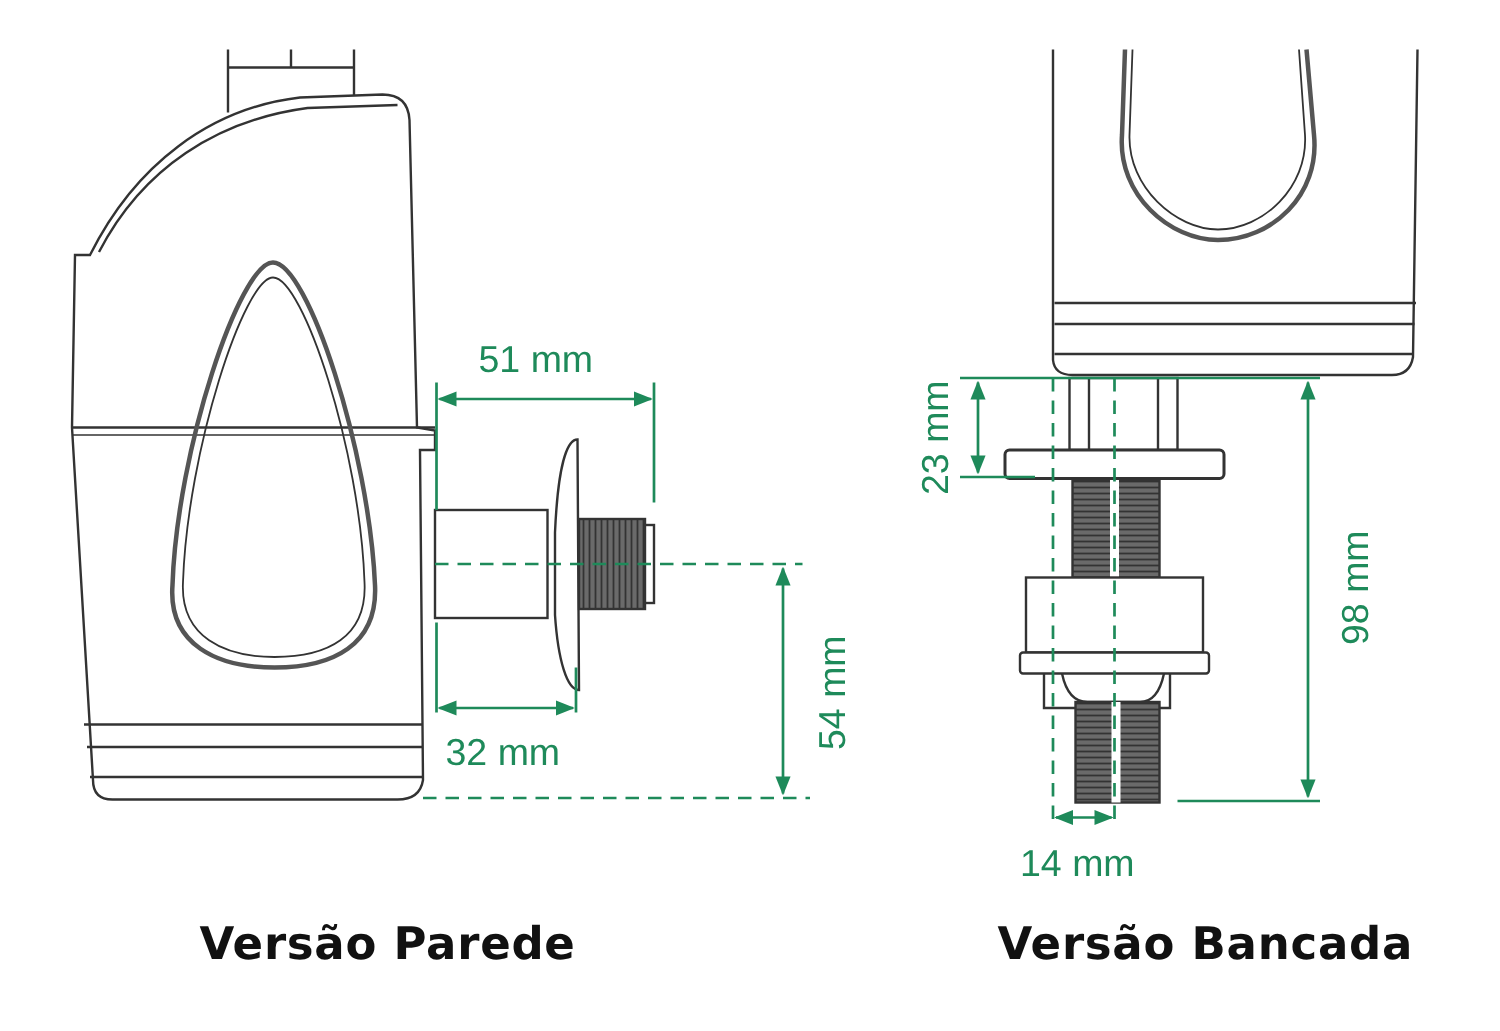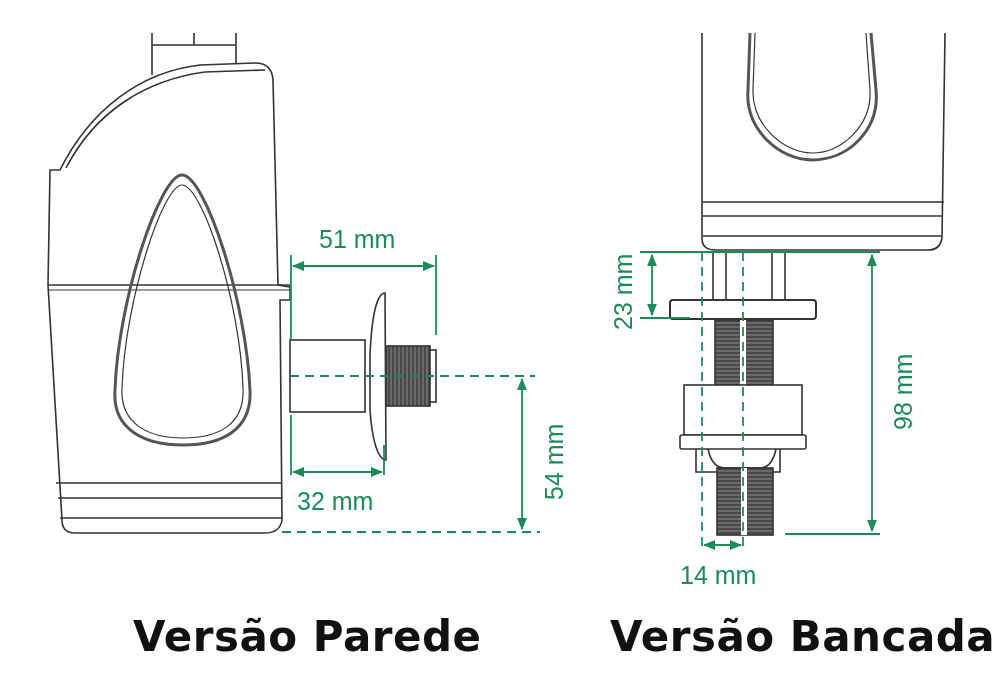--- a/index.html
+++ b/index.html
@@ -1,19 +1,19 @@
 <!DOCTYPE html>
 <html><head>
 <meta charset="utf-8">
 <style>
   html, body { margin: 0; padding: 0; background: #ffffff; }
   body { width: 1000px; height: 687px; position: relative; overflow: hidden; font-family: "Liberation Sans", sans-serif; }
   svg { position: absolute; left: 0; top: 0; }
   .dim-label { fill: #1e8a5a; font-family: "Liberation Sans", sans-serif; font-size: 25px; }
-  .caption { position: absolute; top: 612px; font-family: "DejaVu Sans", sans-serif; font-weight: bold; font-size: 42px; color: #111111; letter-spacing: 0.5px; }
+  .caption { position: absolute; top: 612px; font-family: "DejaVu Sans", sans-serif; font-weight: bold; font-size: 30px; color: #111111; letter-spacing: 0.5px; }
 </style>
 </head>
 <body>
 
 <svg width="1000" height="687" viewBox="0 0 1000 687">
   <defs>
     <marker id="arr" viewBox="0 0 10 10" refX="9" refY="5" markerWidth="7" markerHeight="7" orient="auto-start-reverse">
       <path d="M0,1 L10,5 L0,9 z" fill="#1e8a5a"></path>
     </marker>
     <pattern id="thread" width="6" height="4" patternUnits="userSpaceOnUse">
@@ -103,13 +103,13 @@
     <line x1="704" y1="545" x2="741" y2="545" marker-start="url(#arr)" marker-end="url(#arr)"></line>
     <line x1="785" y1="534" x2="880" y2="534"></line>
     <line x1="872" y1="255" x2="872" y2="531" marker-start="url(#arr)" marker-end="url(#arr)"></line>
   </g>
   <text class="dim-label" x="0" y="0" transform="translate(632,330) rotate(-90)">23 mm</text>
   <text class="dim-label" x="680" y="584">14 mm</text>
   <text class="dim-label" x="0" y="0" transform="translate(912,430) rotate(-90)">98 mm</text>
 </svg>
 
 <div class="caption" style="left:133px;">Versão Parede</div>
-<div class="caption" style="left:610px;">Versão Bancada</div>
+<div class="caption" style="left:665px;">Versão Bancada</div>
 
 </body></html>

